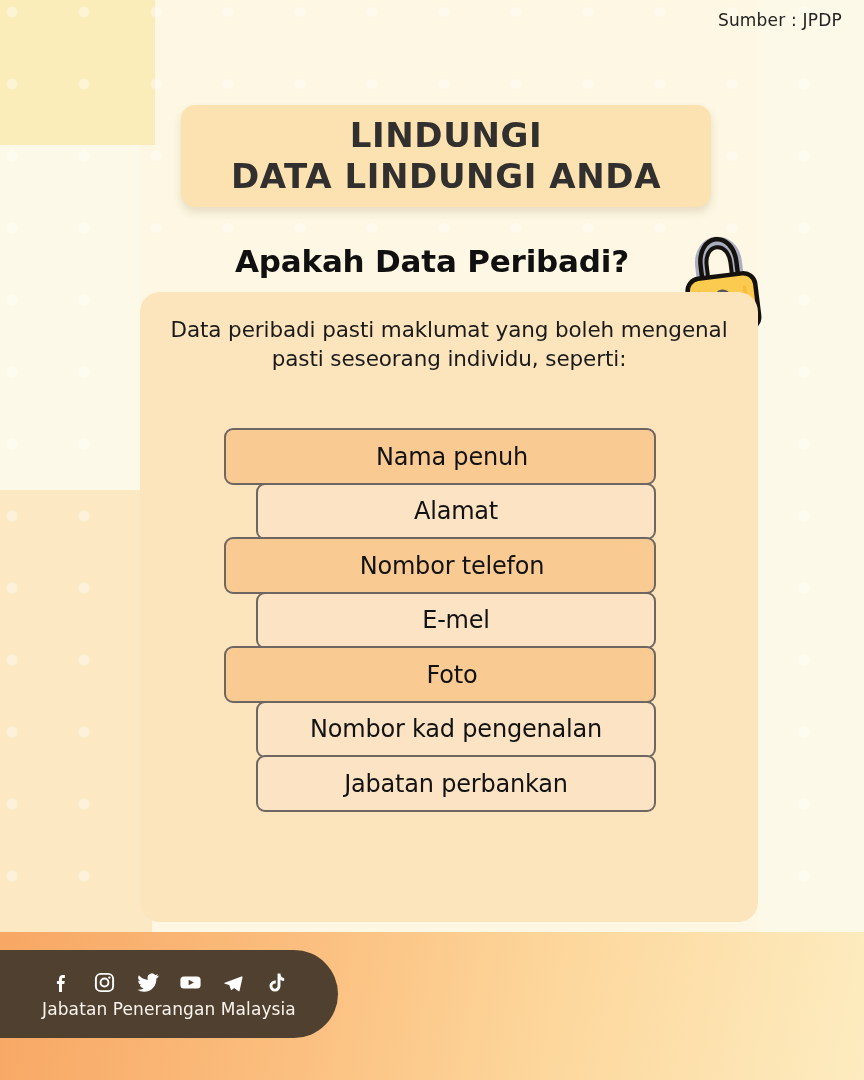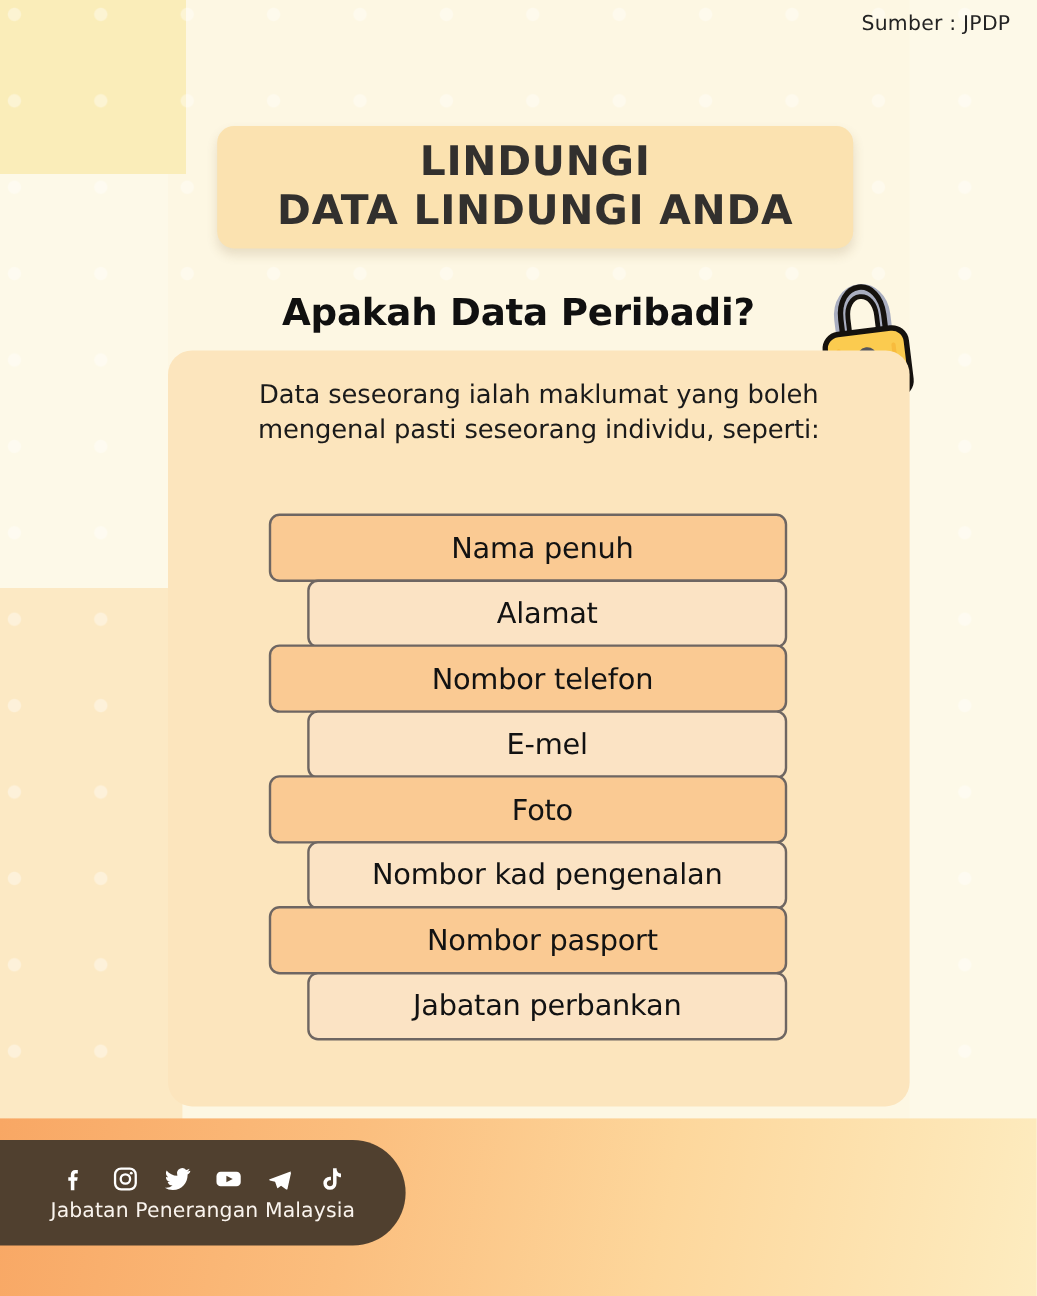--- a/index.html
+++ b/index.html
@@ -231,30 +231,29 @@
     <path d="M31 56 V36 C31 26 36 19 43 19 C50 19 55 26 55 36 V56" fill="none" stroke="#15120E" stroke-width="4" stroke-linecap="round"></path>
     <rect x="9" y="48" width="68" height="56" rx="12" fill="#FBCB4F" stroke="#15120E" stroke-width="4.5"></rect>
     <path d="M20 62 V90" stroke="#F7B93A" stroke-width="3.5" stroke-linecap="round" opacity=".85"></path>
     <path d="M66 62 V90" stroke="#F7B93A" stroke-width="3.5" stroke-linecap="round" opacity=".85"></path>
     <circle cx="43" cy="70" r="8.5" fill="#55565C"></circle>
     <path d="M43 74 L39.5 90 H46.5 Z" fill="#55565C"></path>
   </svg>
 </div>
 
 <div class="content-card">
-  <div class="card-intro">Data seseorang ialah maklumat yang boleh mengenal pasti seseorang individu, seperti:</div>
+  <div class="card-intro">Data peribadi pasti maklumat yang boleh mengenal pasti seseorang individu, seperti:</div>
 
   <div class="data-list">
     <div class="data-item shade-dark">Nama penuh</div>
     <div class="data-item shade-light">Alamat</div>
     <div class="data-item shade-dark">Nombor telefon</div>
     <div class="data-item shade-light">E-mel</div>
     <div class="data-item shade-dark">Foto</div>
     <div class="data-item shade-light">Nombor kad pengenalan</div>
-    <div class="data-item shade-dark">Nombor pasport</div>
     <div class="data-item shade-light">Jabatan perbankan</div>
   </div>
 </div>
 
 <div class="footer-band">
   <div class="footer-pill">
     <div class="social-row">
 
       <span class="social-icon">
         <svg viewBox="0 0 24 24" width="23" height="23">

